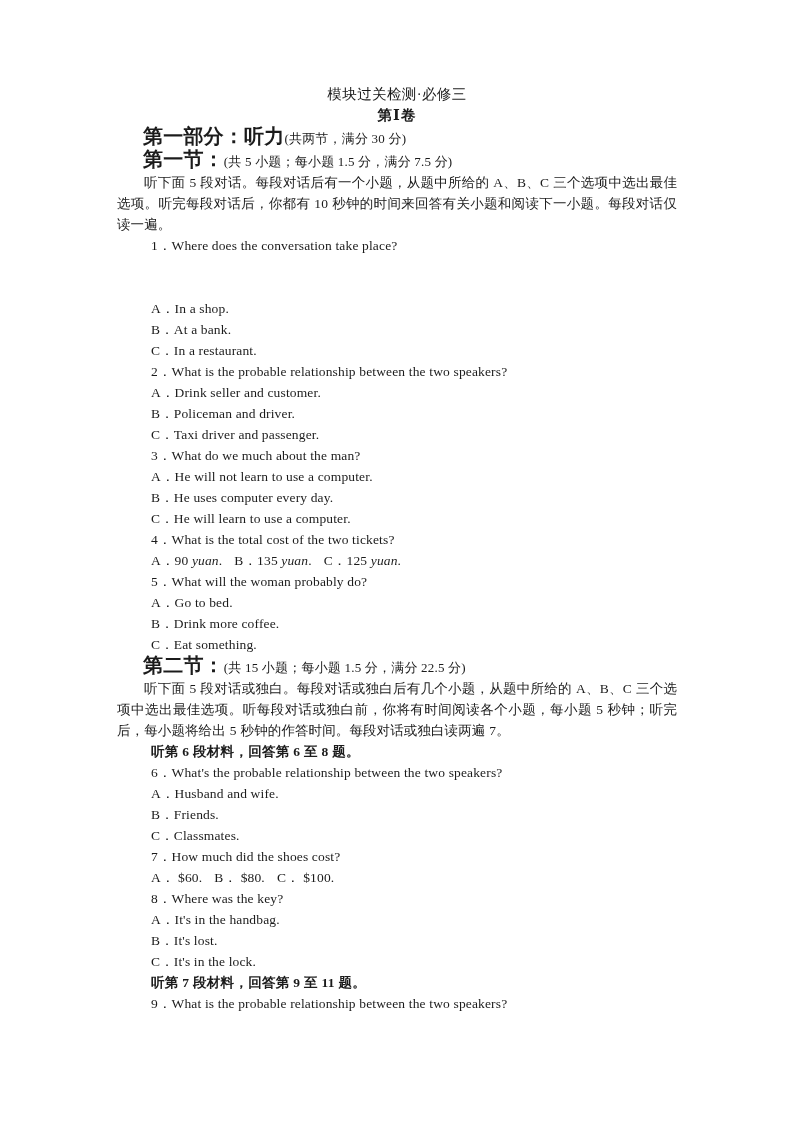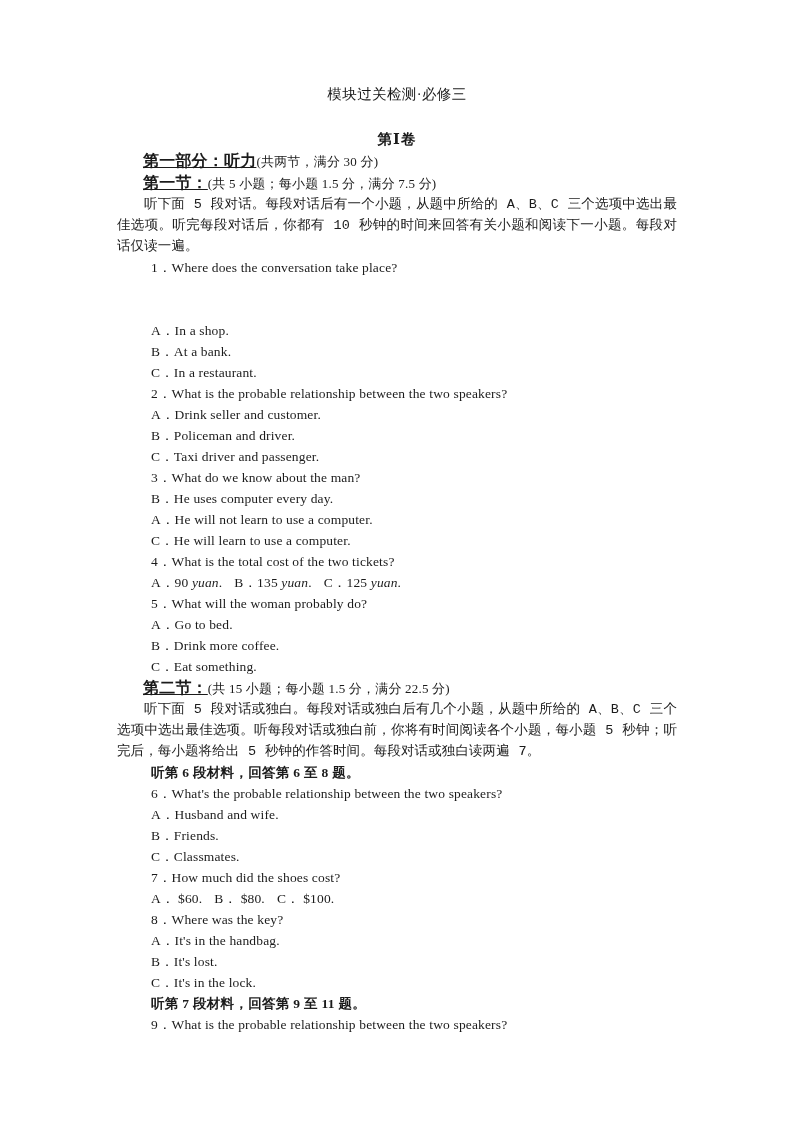--- a/index.html
+++ b/index.html
@@ -40,53 +40,50 @@
     letter-spacing: 0.4px;
     font-family: "Liberation Serif", "DejaVu Serif", serif;
     white-space: nowrap;
   }
   .volume-title {
     text-align: center;
     font-size: 14.5px;
     line-height: 21px;
     font-weight: bold;
     letter-spacing: 1px;
-    margin-top: 24px;
   }
 
   
   .section-head {
     font-size: 13.5px;
     line-height: 21px;
     padding-left: 26px;
     white-space: nowrap;
   }
   .section-head .cjk-bold {
     font-weight: bold;
-    font-size: 16px;
+    font-size: 20px;
     letter-spacing: 0.2px;
-    text-decoration: underline;
   }
   .section-head .paren {
     font-weight: normal;
     font-size: 13px;
     letter-spacing: 0.2px;
     text-align: right;
   }
 
   
   .para {
     font-size: 13.5px;
     line-height: 21px;
     text-align: justify;
     text-justify: inter-character;
     text-indent: 27px;
     letter-spacing: 0.1px;
     word-spacing: 0.5px;
-    font-family: Liberation Mono, monospace;
   }
 
   
   .qline {
     font-size: 13.5px;
     line-height: 21px;
     padding-left: 34px;
     white-space: nowrap;
     letter-spacing: 0.15px;
   }
@@ -174,27 +171,27 @@
       <span class="lbl">A．</span><span>Drink seller and customer.</span>
     </div>
     <div class="qline">
       <span class="lbl">B．</span><span>Policeman and driver.</span>
     </div>
     <div class="qline">
       <span class="lbl">C．</span><span>Taxi driver and passenger.</span>
     </div>
 
     <div class="qline">
-      <span class="lbl">3．</span><span>What do we know about the man?</span>
+      <span class="lbl">3．</span><span>What do we much about the man?</span>
+    </div>
+    <div class="qline">
+      <span class="lbl">A．</span><span>He will not learn to use a computer.</span>
     </div>
     <div class="qline">
       <span class="lbl">B．</span><span>He uses computer every day.</span>
-    </div>
-    <div class="qline">
-      <span class="lbl">A．</span><span>He will not learn to use a computer.</span>
     </div>
     <div class="qline">
       <span class="lbl">C．</span><span>He will learn to use a computer.</span>
     </div>
 
     <div class="qline">
       <span class="lbl">4．</span><span>What is the total cost of the two tickets?</span>
     </div>
     <div class="qline">
       <span class="lbl">A．</span><span>90 </span><em>yuan</em><span>.</span><span class="opt-gap"></span><span class="lbl">B．</span><span>135 </span><em>yuan</em><span>.</span><span class="opt-gap"></span><span class="lbl">C．</span><span>125 </span><em>yuan</em><span>.</span>

